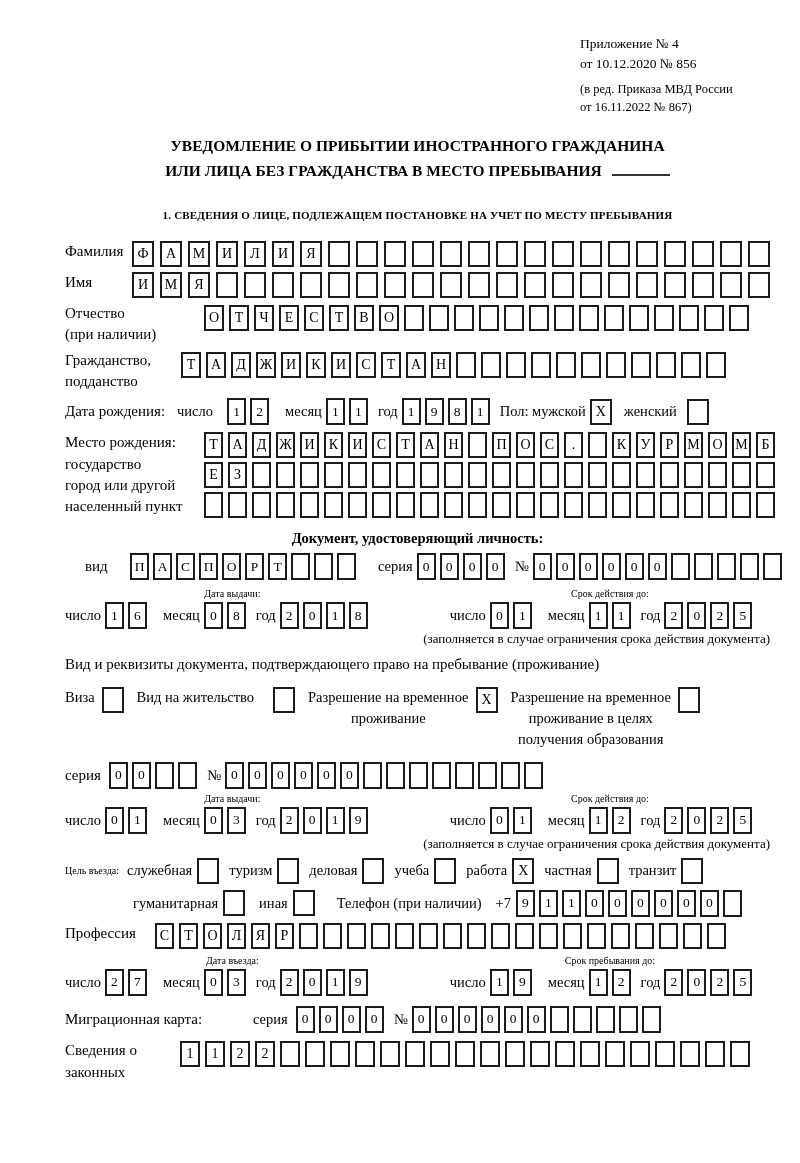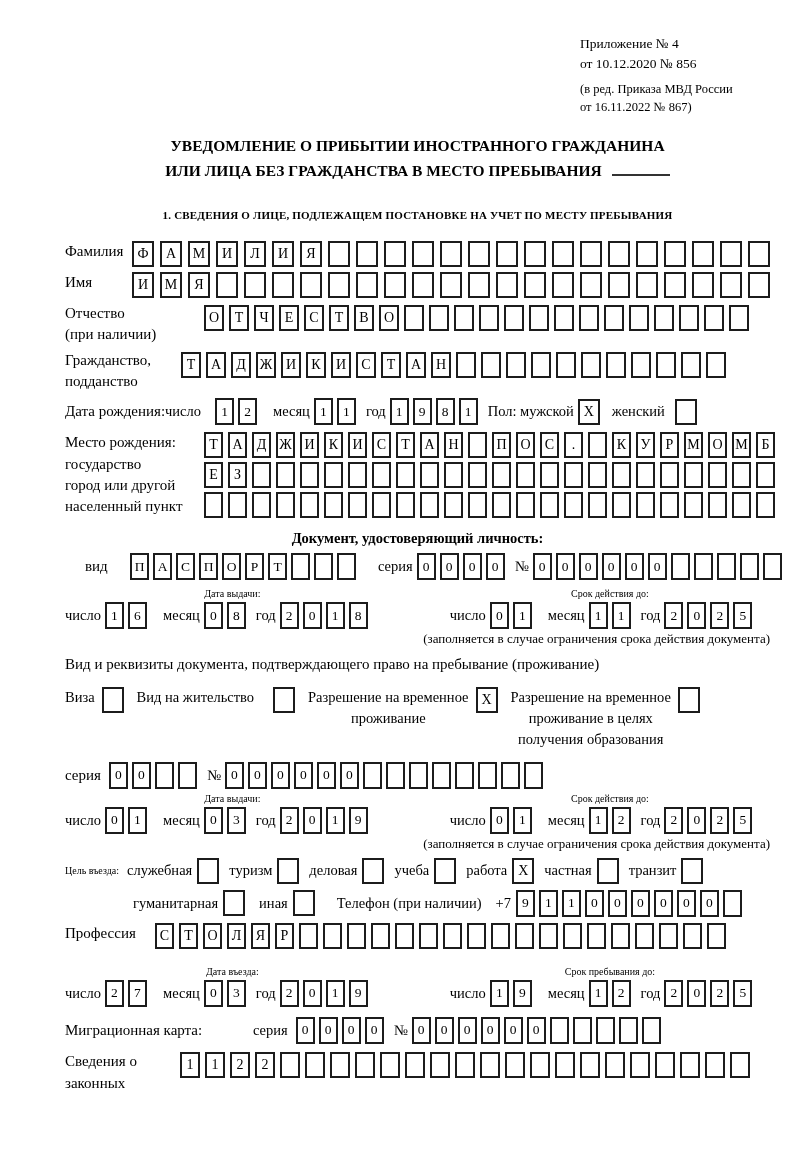--- a/index.html
+++ b/index.html
@@ -198,21 +198,21 @@
         <span class="bxm"></span>
         <span class="bxm"></span>
         <span class="bxm"></span>
         <span class="bxm"></span>
         <span class="bxm"></span>
         <span class="bxm"></span>
       </div>
   </div>
 
   <div class="rowc mt6" style="margin-bottom:7px">
-    <span class="lbl" style="margin-right:0">Дата рождения:</span>
+    <span class="lbl" style="margin-right:12px">Дата рождения:</span>
     <span class="dlbl" style="margin-right:14px">число</span>
     <span class="boxes">
         <span class="bxd">1</span>
         <span class="bxd">2</span>
       </span>
     <span class="dlbl ml12">месяц</span>
     <span class="boxes">
         <span class="bxd">1</span>
         <span class="bxd">1</span>
       </span>
@@ -598,21 +598,21 @@
         <span class="bxn"></span>
         <span class="bxn"></span>
         <span class="bxn"></span>
         <span class="bxn"></span>
         <span class="bxn"></span>
         <span class="bxn"></span>
         <span class="bxn"></span>
       </div>
   </div>
 
-  <div class="dgrid" style="margin-top:17px">
+  <div class="dgrid" style="margin-top:6px">
     <div class="dgroup">
       <div class="dg-h">Дата въезда:</div>
       <div class="dg-line">
         <span class="dlbl">число</span>
         <span class="boxes">
             <span class="bxd">2</span>
             <span class="bxd">7</span>
           </span>
         <span class="dlbl ml12">месяц</span>
         <span class="boxes">

